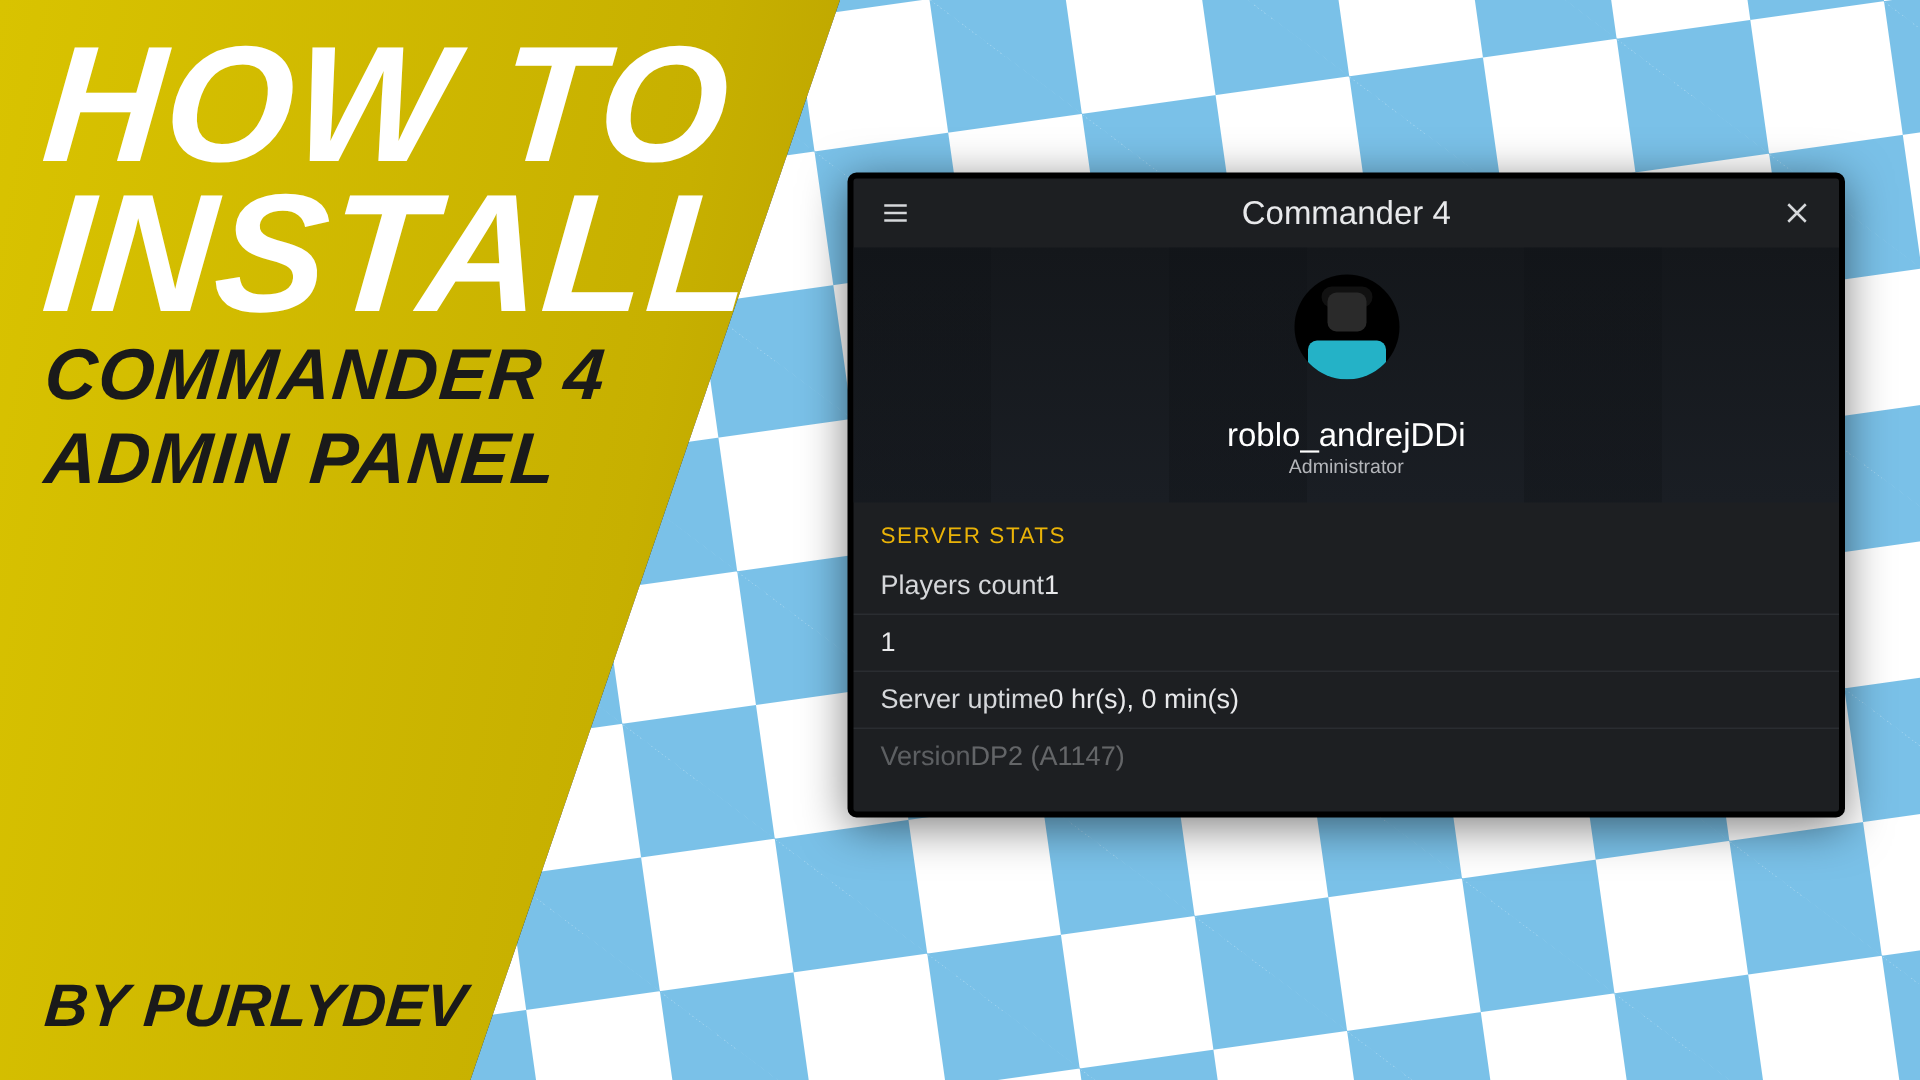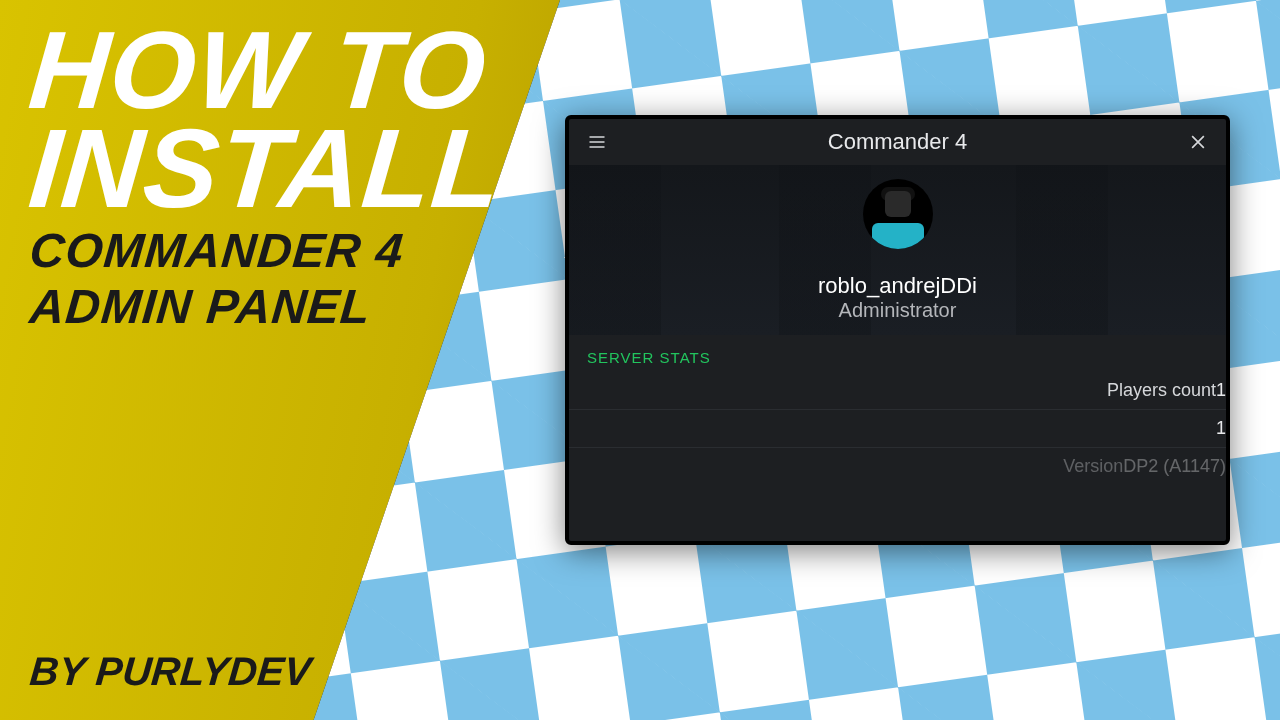--- a/index.html
+++ b/index.html
@@ -76,25 +76,25 @@
   }
   .avatar{
     width:70px;height:70px;border-radius:50%;
     background:#000; position:relative; z-index:1; overflow:hidden;
     display:flex;align-items:flex-end;justify-content:center;
   }
   .avatar .head{width:26px;height:26px;background:#2a2a2a;border-radius:6px;margin-bottom:2px;position:absolute;top:12px}
   .avatar .hair{position:absolute;top:8px;width:34px;height:14px;background:#111;border-radius:8px}
   .avatar .body{width:52px;height:26px;background:#24b2c7;border-radius:6px 6px 0 0;position:absolute;bottom:0}
   .uname{margin-top:24px;font-size:22px;color:#fff;z-index:1}
-  .urole{font-size:20px;color:#b4b6ba;z-index:1}
+  .urole{font-size:13px;color:#b4b6ba;z-index:1}
 
-  .section-h{padding:14px 18px 6px;font-size:15px;letter-spacing:1px;color:#22c55e}
-  .row{display:flex;justify-content:flex-end;align-items:center;
-       padding:8px 0;border-bottom:1px solid #2a2d31;font-size:18px}
+  .section-h{padding:14px 18px 6px;font-size:15px;letter-spacing:1px;color:#eab308}
+  .row{display:flex;justify-content:flex-start;align-items:center;
+       padding:8px 18px;border-bottom:1px solid #2a2d31;font-size:18px}
   .row span:first-child{color:#d5d7da}
   .row span:last-child{color:#e8e9eb}
   .fade{opacity:.35}
 
 </style>
 </head>
 <body>
 
 <div class="bg"></div>
 
@@ -136,19 +136,23 @@
 
   <div class="section-h">SERVER STATS</div>
 
   <div class="row">
     <span>Players count</span>
     <span>1</span>
   </div>
   <div class="row">
     <span>1</span>
   </div>
+  <div class="row">
+    <span>Server uptime</span>
+    <span>0 hr(s), 0 min(s)</span>
+  </div>
 
   <div class="row fade" style="border-bottom:none">
     <span>Version</span>
     <span>DP2 (A1147)</span>
   </div>
 
 </div>
 
 </body></html>

